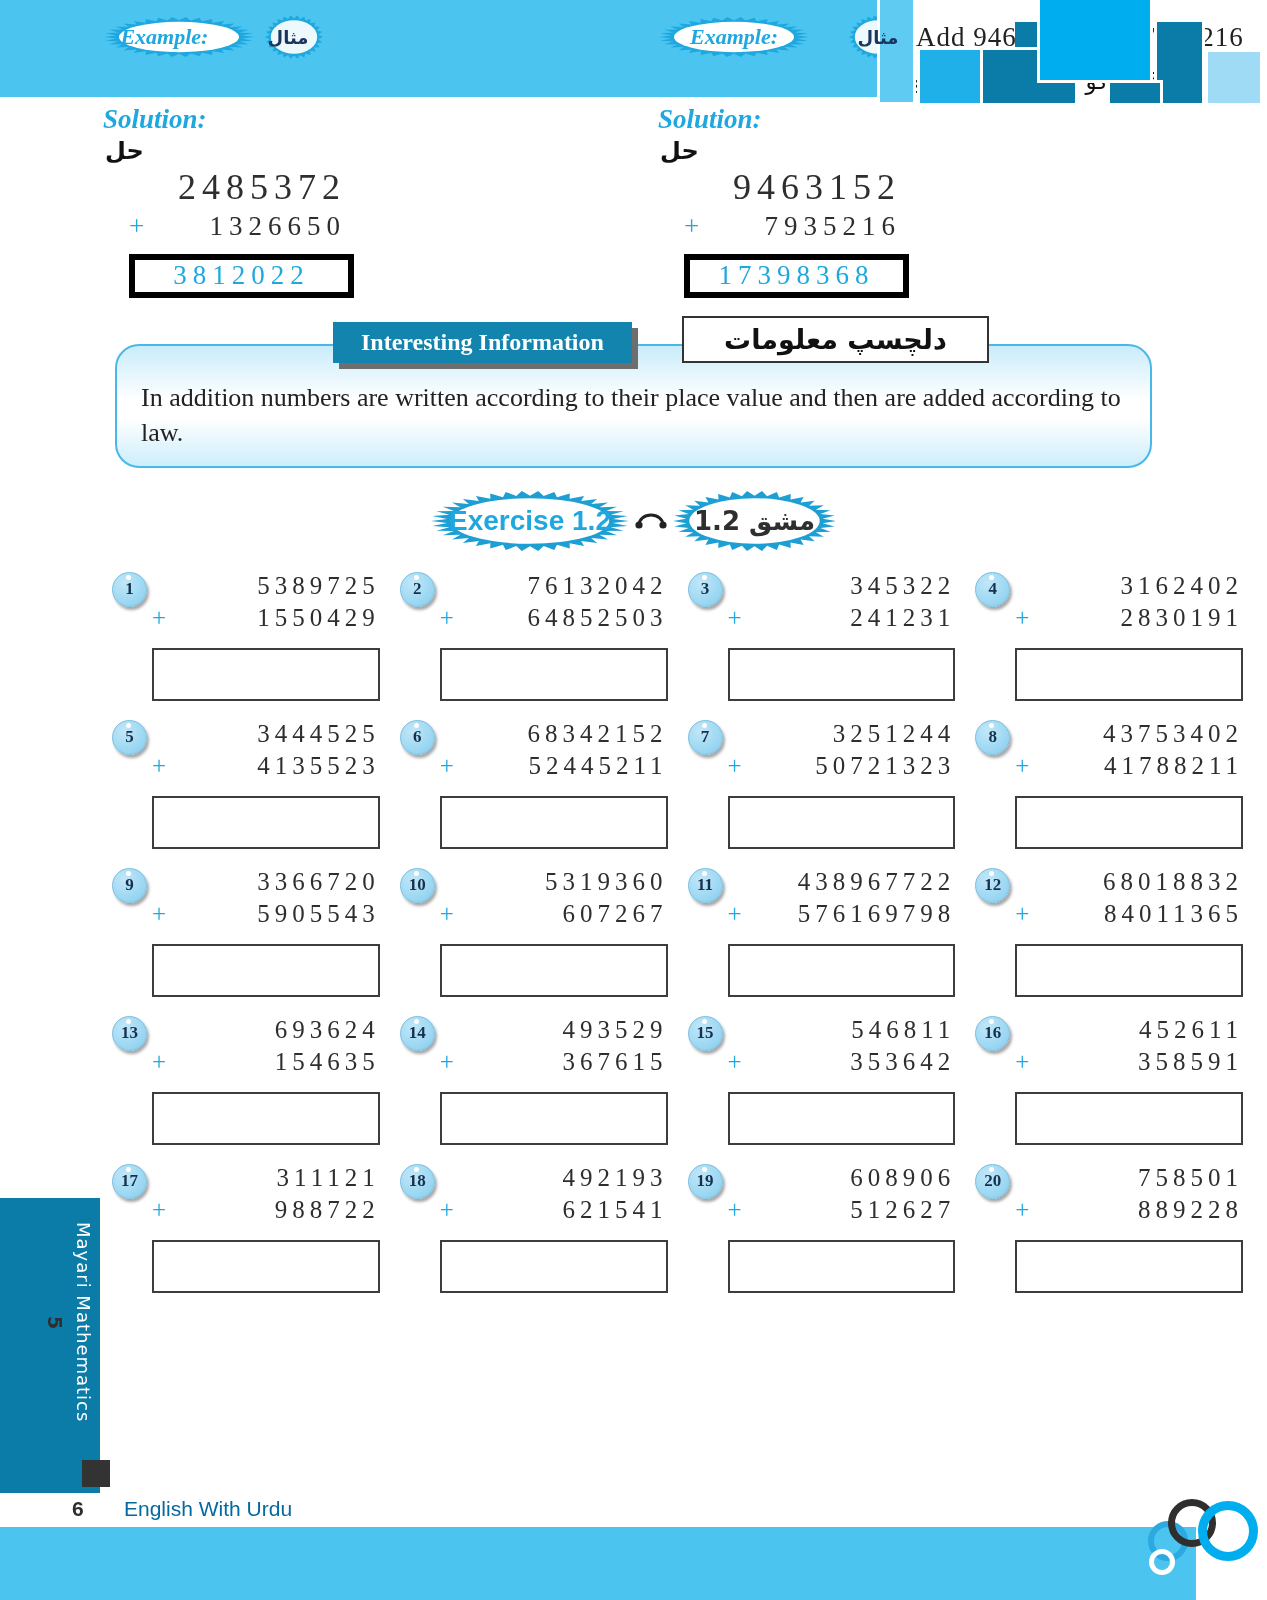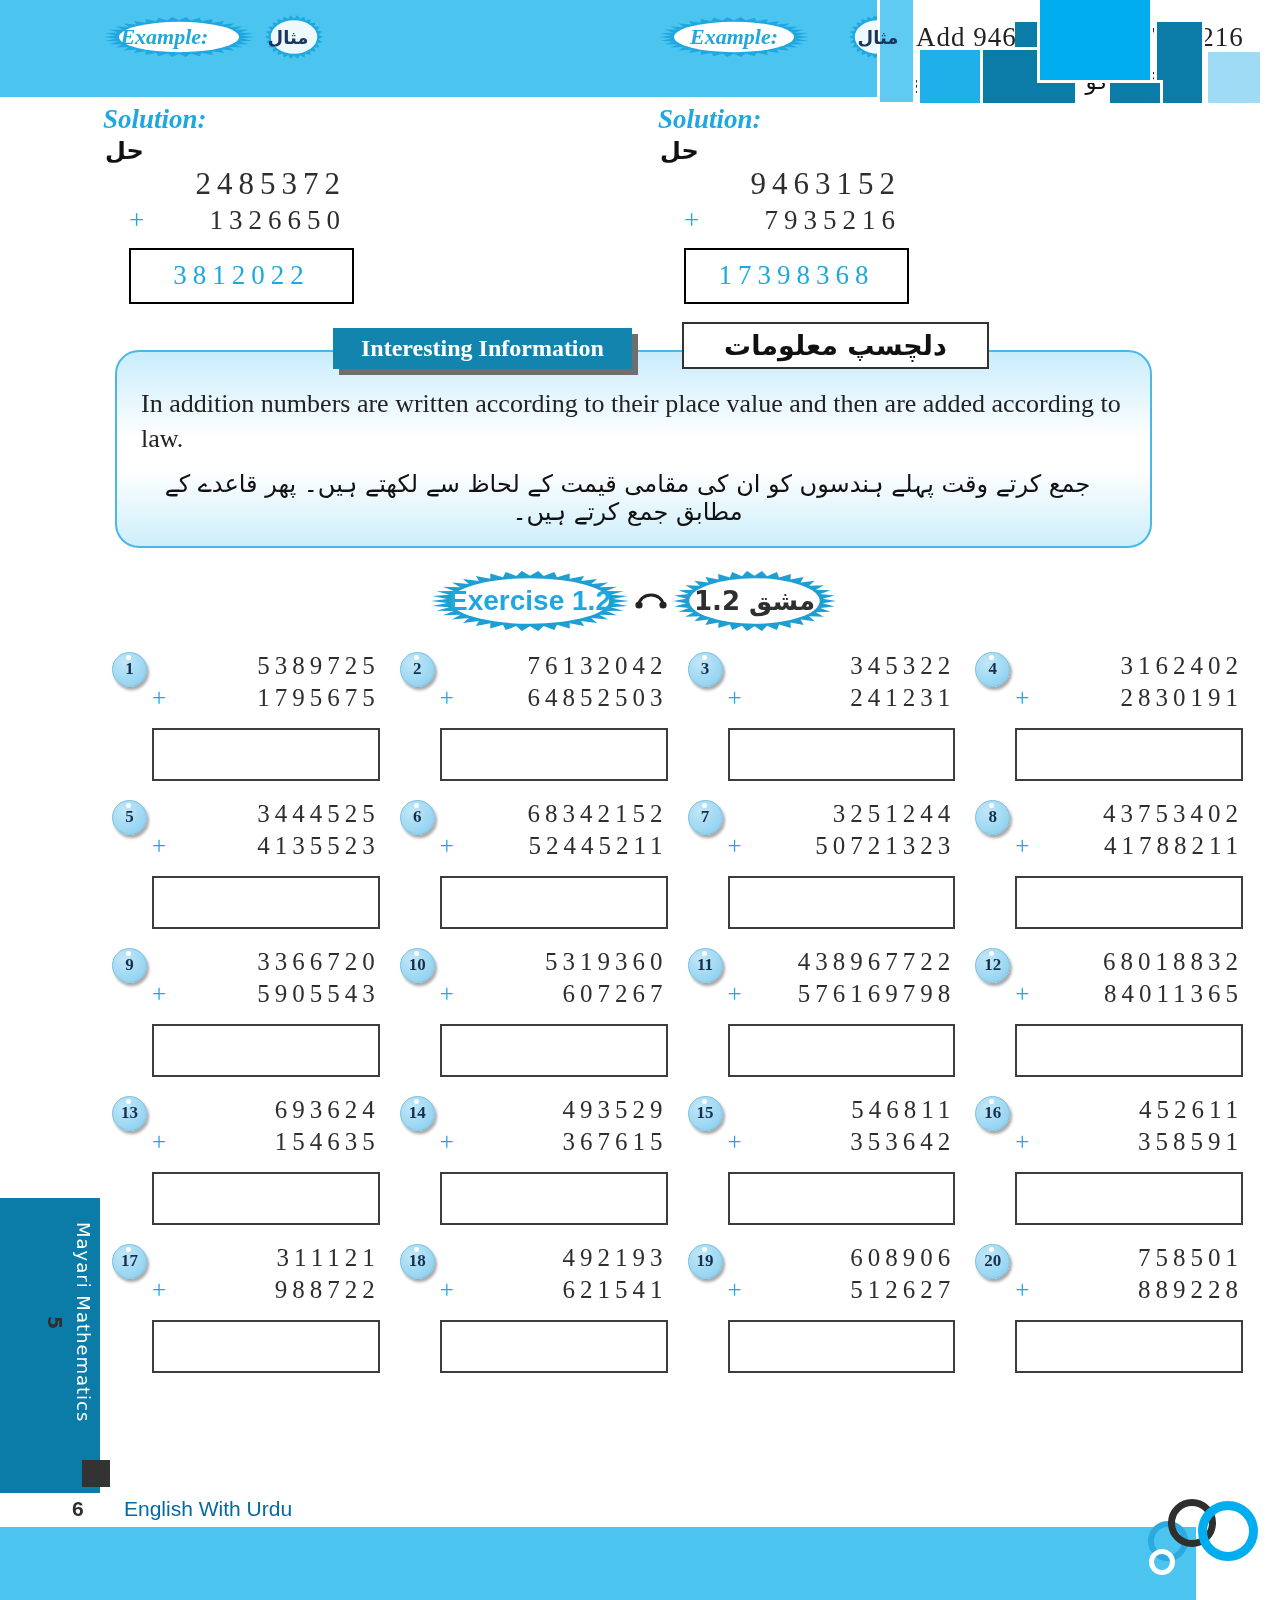--- a/index.html
+++ b/index.html
@@ -37,24 +37,24 @@
 
   
   .examples { display:grid; grid-template-columns:545px 590px; column-gap:10px; padding:14px 0 0 103px; }
   .ex-head { display:flex; align-items:center; }
   .ex-title { font-size:27px; color:#222; margin-left:8px; letter-spacing:1px; white-space:nowrap; }
   .ex-urdu { direction:rtl; font:400 23px "DejaVu Sans", sans-serif; color:#111; padding:8px 30px 0 0; }
   .ex-sol-row { display:flex; margin-top:10px;flex-direction:column; }
   .sol-label { font:italic 700 27px "Liberation Serif", serif; color:#1fa8e0; }
   .sol-urdu { font:700 24px "DejaVu Sans", sans-serif; color:#111; margin:2px 6px 0 2px; }
   .sums { width:225px; margin-left:26px; }
-  .addend { text-align:right; font-size:31px; letter-spacing:6px; padding-right:8px; line-height:1.25; }
+  .addend { text-align:right; font-size:36px; letter-spacing:6px; padding-right:8px; line-height:1.25; }
   .addend-row { display:flex; justify-content:space-between; font-size:27px; letter-spacing:6px; padding-right:8px; line-height:1.25; }
   .plus { color:#1fa8e0; letter-spacing:0; }
-  .ex-answer-box { margin-top:10px; width:225px; height:56px; border:2px solid #000000;
+  .ex-answer-box { margin-top:10px; width:225px; height:44px; border:6px solid #000000;
                    display:flex; align-items:center; justify-content:center; background:#fff; }
   .ex-answer { color:#1fa8e0; font-size:27px; letter-spacing:6px; }
 
   
   .info-wrap { position:relative; margin:46px 115px 0 115px; }
   .info-box { border:2px solid #49b8e8; border-radius:24px; padding:34px 26px 16px 24px;
               background:linear-gradient(180deg,#c9ecfb 0%,#ffffff 45%,#ffffff 60%,#cdeefb 100%); }
   .info-banner { position:absolute; top:-22px; left:218px; background:#1284ad; color:#fff;
                  font:700 24px "Liberation Serif", serif; padding:7px 28px; box-shadow:6px 6px 0 #6e6e6e; z-index:2;}
   .info-urdu-label { position:absolute; top:-28px; left:567px; background:#fff; border:2px solid #333;
@@ -200,21 +200,20 @@
           </div>
         </div>
       </div>
     </div>
 
   <div class="info-wrap">
     <div class="info-banner">Interesting Information</div>
     <div class="info-urdu-label">دلچسپ معلومات</div>
     <div class="info-box">
       <div class="info-en">In addition numbers are written according to their place value and then are added according to law.</div>
-      <div class="info-ur" dir="rtl">جمع کرتے وقت پہلے ہندسوں کو ان کی مقامی قیمت کے لحاظ سے لکھتے ہیں۔ پھر قاعدے کے مطابق جمع کرتے ہیں۔</div>
     </div>
   </div>
 
   <div class="exc-row">
     <span class="burst-badge exc-badge-en">
       <svg class="burst" width="200" height="62">
           <polygon points="199.0,31.0 182.9,33.1 197.6,35.9 180.6,37.2 193.6,40.7 176.2,41.1 187.1,45.3 169.6,44.8 178.1,49.4 161.2,48.1 167.1,53.1 151.1,50.9 154.1,56.1 139.6,53.2 139.8,58.5 127.0,54.8 124.3,60.1 113.7,55.9 108.2,60.9 100.0,56.2 91.8,60.9 86.3,55.9 75.7,60.1 73.0,54.8 60.2,58.5 60.4,53.2 45.9,56.1 48.9,50.9 32.9,53.1 38.8,48.1 21.9,49.4 30.4,44.8 12.9,45.3 23.8,41.1 6.4,40.7 19.4,37.2 2.4,35.9 17.1,33.1 1.0,31.0 17.1,28.9 2.4,26.1 19.4,24.8 6.4,21.3 23.8,20.9 12.9,16.7 30.4,17.2 21.9,12.6 38.8,13.9 32.9,8.9 48.9,11.1 45.9,5.9 60.4,8.8 60.2,3.5 73.0,7.2 75.7,1.9 86.3,6.1 91.8,1.1 100.0,5.8 108.2,1.1 113.7,6.1 124.3,1.9 127.0,7.2 139.8,3.5 139.6,8.8 154.1,5.9 151.1,11.1 167.1,8.9 161.2,13.9 178.1,12.6 169.6,17.2 187.1,16.7 176.2,20.9 193.6,21.3 180.6,24.8 197.6,26.1 182.9,28.9" fill="#1d9fd4"></polygon>
           <ellipse cx="100" cy="31" rx="79.2" ry="22.8" fill="#ffffff"></ellipse>
         </svg>
       <span class="burst-text">Exercise 1.2</span>
@@ -237,21 +236,21 @@
   <div class="grid">
 
       <div class="prob">
         <span class="num-badge">
           <span class="badge-dot"></span>
           <span>1</span>
         </span>
         <div class="p-top">5389725</div>
         <div class="p-bot">
           <span class="plus">+</span>
-          <span>1795675</span>
+          <span>1550429</span>
         </div>
         <div class="answer-box"></div>
       </div>
 
       <div class="prob">
         <span class="num-badge">
           <span class="badge-dot"></span>
           <span>2</span>
         </span>
         <div class="p-top">76132042</div>

